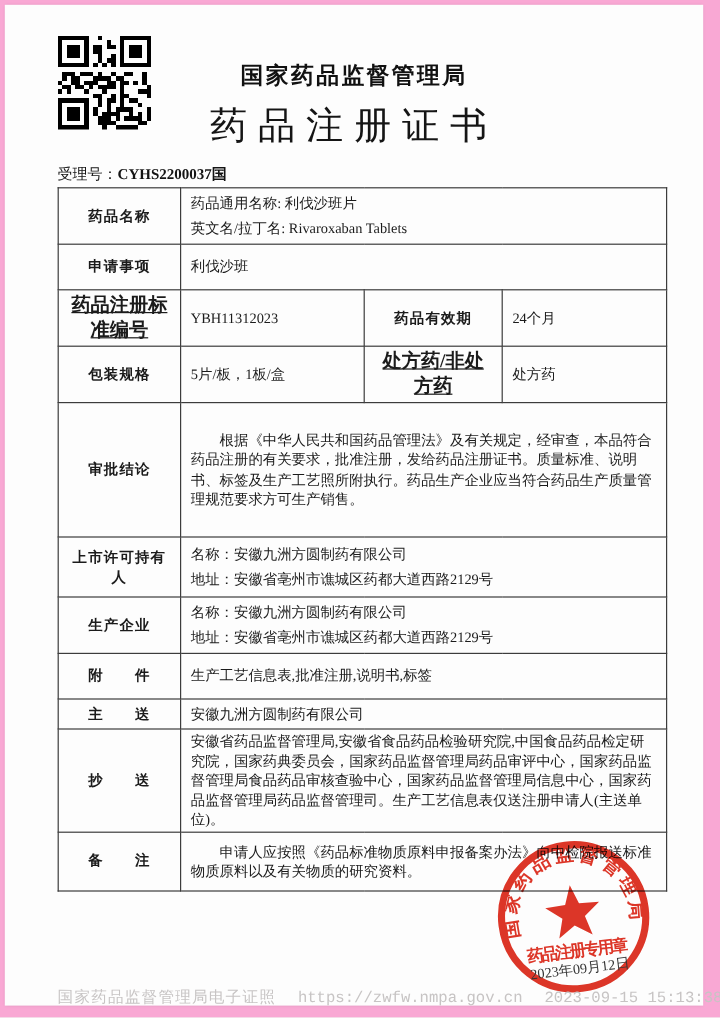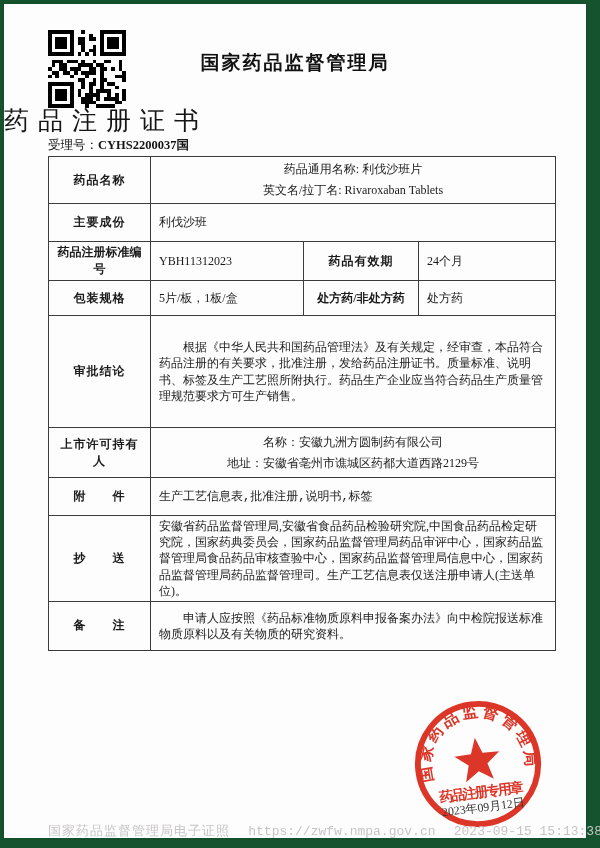--- a/index.html
+++ b/index.html
@@ -1,48 +1,48 @@
 <!DOCTYPE html>
 <html><head>
 <meta charset="utf-8">
 <style>
   * { margin:0; padding:0; box-sizing:border-box; }
   html,body { width:600px; }
   body { font-family:"Liberation Serif", serif; background:#e9e7e8; }
-  .stage { position:relative; width:600px; height:848px; background:#14532d; overflow:hidden; }
+  .stage { position:relative; width:600px; height:848px; background:#f9a8d4; overflow:hidden; }
   .sheet { position:absolute; left:4px; top:4px; width:582px; height:834px;
            background:#fdfdfd; box-shadow:0 0 3px rgba(0,0,0,.12); }
 
   
   .qr { position:absolute; left:44px; top:26px; width:78px; height:78px; }
   .org-title { position:absolute; left:0; top:46px; width:100%; text-align:center;
                font-family:"Liberation Sans", sans-serif; font-weight:bold;
                font-size:19px; letter-spacing:2px; color:#111; }
-  .doc-title { position:absolute; left:0; top:80px; width:100%; 
-               font-size:25px; letter-spacing:9px; color:#151515;margin-top:20px; }
+  .doc-title { position:absolute; left:0; top:80px; width:100%; text-align:center;
+               font-size:31px; letter-spacing:9px; color:#151515; }
 
   
   .meta { position:absolute; left:44px; top:133px; width:506px; font-size:12.5px; color:#141414; }
   .meta .right { float:right; }
 
   
   table.cert { position:absolute; left:44px; top:152px; width:507px;
                border-collapse:collapse; table-layout:fixed; }
   table.cert td { border:1px solid #3c3c3c; vertical-align:middle;
                   font-size:12px; color:#1b1b1b; padding:2px 8px; overflow:hidden; }
   td.lbl { text-align:center; font-weight:bold; font-size:12.5px; letter-spacing:1px; padding:2px 2px; }
-  td.lbl.tight { letter-spacing:0; font-size:12px; }
+  td.lbl.tight { letter-spacing:0; font-size:16px;text-decoration:underline; }
   td.val { text-align:left; }
-  .two-line div { line-height:1.75;text-align:center; }
+  .two-line div { line-height:1.75; }
   .para { text-align:justify; line-height:1.35;margin-top:32px; }
   .indent { text-indent:2em; }
   tr.r1 td { height:45px; } tr.r2 td { height:38px; } tr.r3 td { height:28px; }
   tr.r4 td { height:35px; } tr.r5 td { height:29px; } tr.r6 td { height:35px; }
   tr.r7 td { height:112px; } tr.r8 td { height:50px;margin-left:48px; } tr.r9 td { height:47px; }
-  tr.r10 td { height:31px; } tr.r11 td { height:38px;font-family:Liberation Mono, monospace; } tr.r12 td { height:25px; }
+  tr.r10 td { height:31px; } tr.r11 td { height:38px; } tr.r12 td { height:25px; }
   tr.r13 td { height:57px; } tr.r14 td { height:49px; }
 
   
   .seal { position:absolute; left:408px; top:694px; width:132px; height:132px;
           transform:rotate(-7deg); mix-blend-mode:multiply; opacity:.95; }
 
   
   .footer { position:absolute; left:44px; top:818px; width:520px;
             color:#c7c4c4; font-size:13px; letter-spacing:1px; white-space:nowrap; }
   .footer .mono { font-family:"Liberation Mono", monospace; letter-spacing:0; }
@@ -204,21 +204,21 @@
       <tbody>
           <tr class="r1">
         <td class="lbl">药品名称</td>
         <td class="val two-line" colspan="3">
           <div>药品通用名称: 利伐沙班片</div>
           <div>英文名/拉丁名: Rivaroxaban Tablets</div>
         </td>
       </tr>
 
       <tr class="r2">
-        <td class="lbl">主要成份</td>
+        <td class="lbl">申请事项</td>
         <td class="val" colspan="3">利伐沙班</td>
       </tr>
 
 
 
       <tr class="r5">
         <td class="lbl tight">药品注册标准编号</td>
         <td class="val">YBH11312023</td>
         <td class="lbl">药品有效期</td>
         <td class="val">24个月</td>
@@ -237,27 +237,38 @@
       </tr>
 
       <tr class="r8">
         <td class="lbl">上市许可持有人</td>
         <td class="val two-line" colspan="3">
           <div>名称：安徽九洲方圆制药有限公司</div>
           <div>地址：安徽省亳州市谯城区药都大道西路2129号</div>
         </td>
       </tr>
 
+      <tr class="r9">
+        <td class="lbl">生产企业</td>
+        <td class="val two-line" colspan="3">
+          <div>名称：安徽九洲方圆制药有限公司</div>
+          <div>地址：安徽省亳州市谯城区药都大道西路2129号</div>
+        </td>
+      </tr>
 
 
       <tr class="r11">
         <td class="lbl">附　　件</td>
         <td class="val" colspan="3">生产工艺信息表,批准注册,说明书,标签</td>
       </tr>
 
+      <tr class="r12">
+        <td class="lbl">主　　送</td>
+        <td class="val" colspan="3">安徽九洲方圆制药有限公司</td>
+      </tr>
 
       <tr class="r13">
         <td class="lbl">抄　　送</td>
         <td class="val para" colspan="3">安徽省药品监督管理局,安徽省食品药品检验研究院,中国食品药品检定研究院，国家药典委员会，国家药品监督管理局药品审评中心，国家药品监督管理局食品药品审核查验中心，国家药品监督管理局信息中心，国家药品监督管理局药品监督管理司。生产工艺信息表仅送注册申请人(主送单位)。</td>
       </tr>
 
       <tr class="r14">
         <td class="lbl">备　　注</td>
         <td class="val para indent" colspan="3">申请人应按照《药品标准物质原料申报备案办法》向中检院报送标准物质原料以及有关物质的研究资料。</td>
       </tr>

